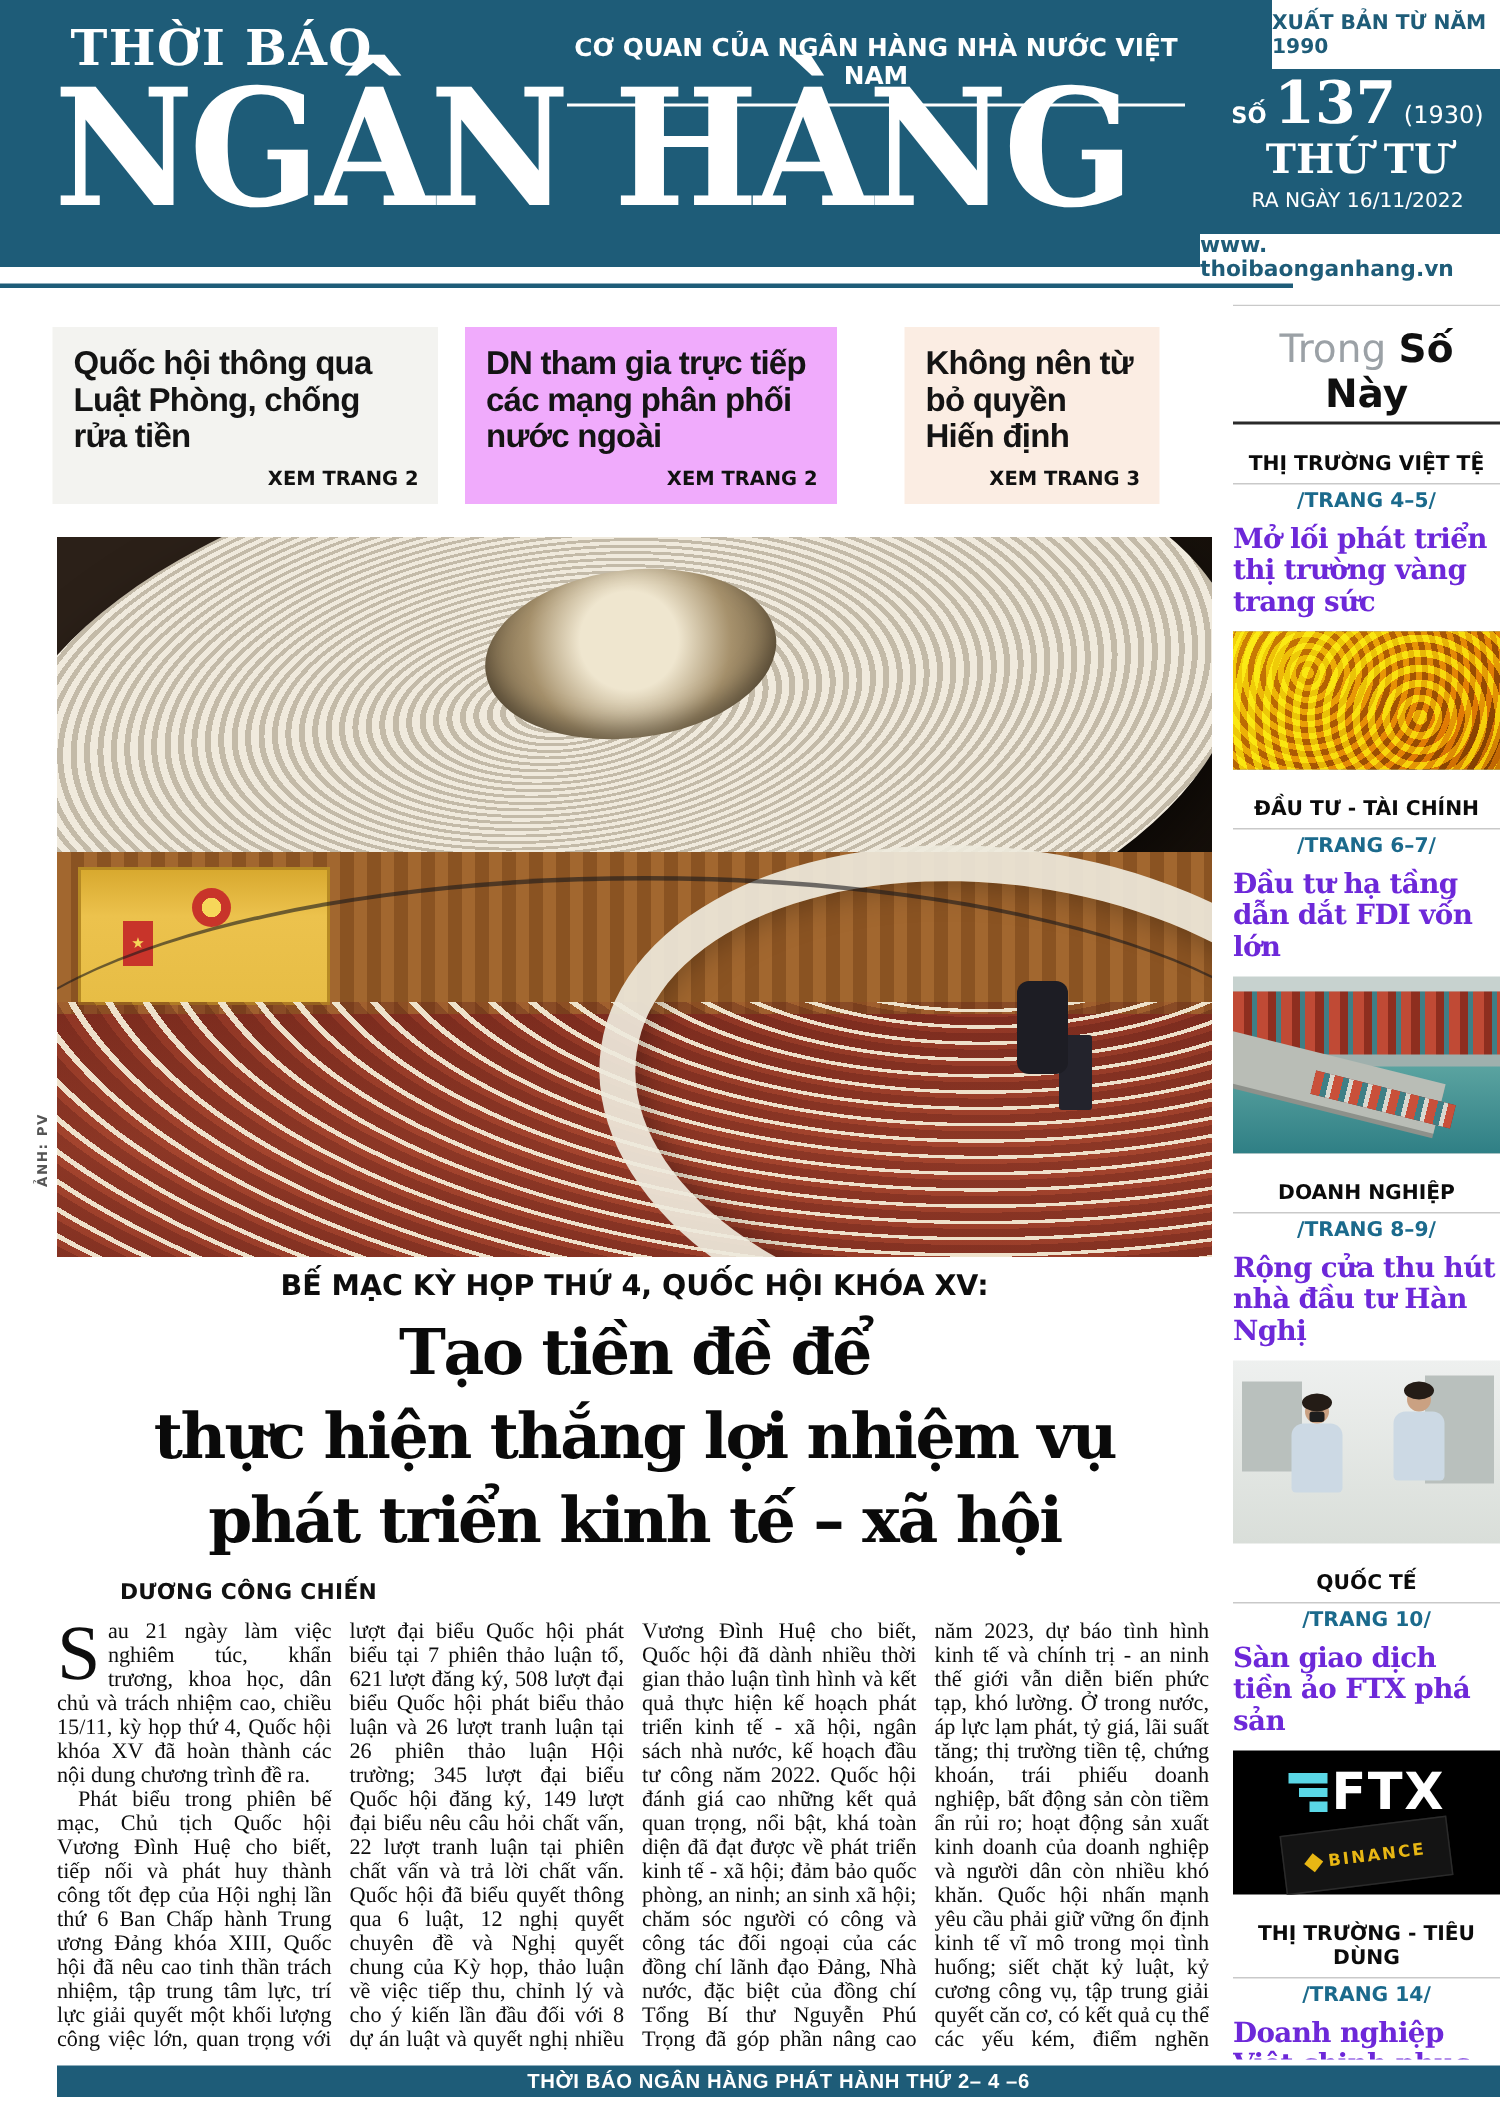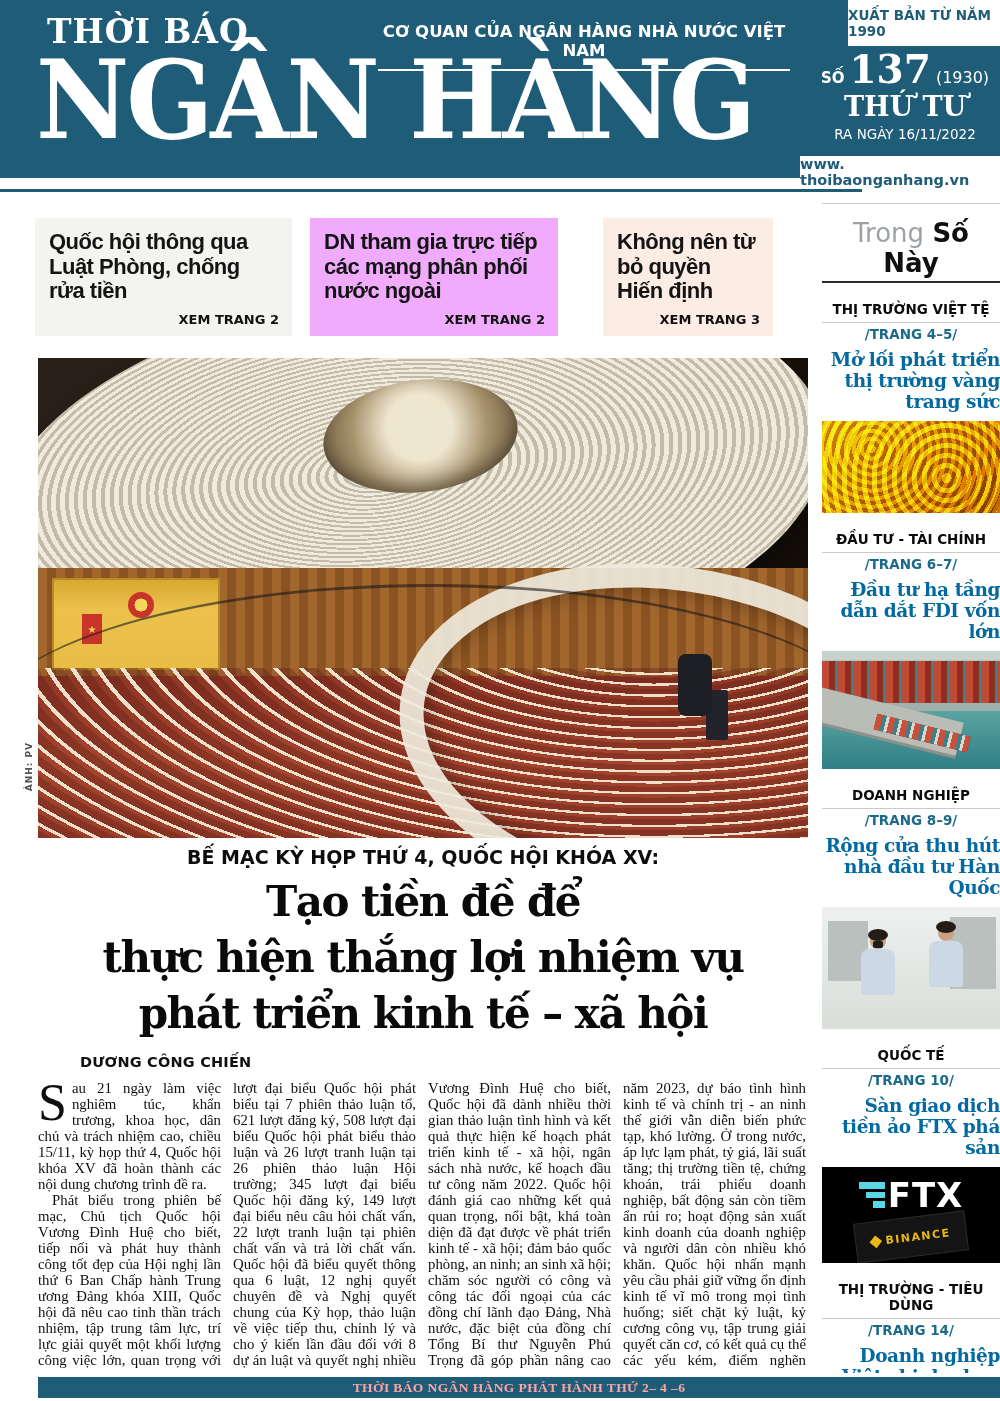--- a/index.html
+++ b/index.html
@@ -106,22 +106,22 @@
   .sb-rule-top { border-top:1px solid #c9c9c9; padding-top:14px; }
   .sb-title { text-align:center; font-family:"DejaVu Sans", sans-serif; font-size:26px; }
   .sb-title .inner { display:inline-block; border-bottom:2px solid #2a2a2a; padding-bottom:3px; }
   .sb-title .light { color:#9BA1A6; }
   .sb-title .dark { color:#101010; font-weight:bold;margin-top:20px; }
   .sb-section { margin-top:18px; }
   .sb-cat { text-align:center; font-family:"DejaVu Sans", sans-serif; font-weight:bold;
             font-size:13.5px; color:#0b0b0b; padding-bottom:5px; border-bottom:1px solid #c9c9c9; }
   .sb-page { text-align:center; font-family:"DejaVu Sans", sans-serif; font-weight:bold;
              font-size:13.5px; color:#1B6A8C; margin:3px 0 7px; }
-  .sb-head { text-align:right; font-family:"DejaVu Serif", serif; font-weight:bold;
-             font-size:18.5px; line-height:21px; letter-spacing:-0.4px; color:#0369a1; margin-bottom:9px; }
+  .sb-head { text-align:left; font-family:"DejaVu Serif", serif; font-weight:bold;
+             font-size:18.5px; line-height:21px; letter-spacing:-0.4px; color:#6d28d9; margin-bottom:9px; }
   .sb-img { position:relative; width:178px; overflow:hidden; }
 
   .ill-gold { height:92px;
     background:
       repeating-radial-gradient(circle at 28% 30%, rgba(236,203,74,.9) 0 4px, rgba(150,115,26,.9) 4px 8px),
       repeating-radial-gradient(circle at 70% 62%, rgba(244,216,94,.8) 0 5px, rgba(122,92,20,.8) 5px 10px),
       linear-gradient(135deg,#caa32e,#6e5410);
     background-blend-mode:overlay; }
 
   .ill-port { height:118px; background:linear-gradient(180deg,#c7d2cf 0 8%, #b8c3bf 8% 12%, #9fb0ad 12%); }
@@ -153,21 +153,21 @@
   .ftx-word { font-family:"DejaVu Sans", sans-serif; font-weight:bold; font-size:34px; letter-spacing:1px; }
   .binance-card { margin:2px auto 0; width:112px; height:40px; background:#141414; border:1px solid #2a2a2a;
     transform:rotate(-7deg); display:flex; align-items:center; justify-content:center; gap:5px; }
   .binance-diamond { width:9px; height:9px; background:#e8b714; transform:rotate(45deg); }
   .binance-word { color:#e8b714; font-family:"DejaVu Sans", sans-serif; font-weight:bold;
     font-size:11px; letter-spacing:1.5px; }
 
   
   .footer-bar { position:absolute; left:38px; right:0; top:1377px; height:21px; background:#1E5C78;
     display:flex; align-items:center; justify-content:center; }
-  .footer-text { color:#fca5a5; font-family:Liberation Serif, serif; font-weight:bold;
+  .footer-text { color:#ffffff; font-family:Liberation Sans, sans-serif; font-weight:bold;
     font-size:13.5px; letter-spacing:.4px; }
 </style>
 </head>
 <body>
 
 <header class="masthead">
   <div class="mast-teal"></div>
   <div class="brand-top">THỜI BÁO</div>
   <div class="brand-main">NGÂN HÀNG</div>
   <div class="organ">CƠ QUAN CỦA NGÂN HÀNG NHÀ NƯỚC VIỆT NAM</div>
@@ -270,21 +270,21 @@
       <div class="port-containers"></div>
       <div class="port-water"></div>
       <div class="port-quay"></div>
       <div class="port-ship"></div>
     </div>
   </div>
 
   <div class="sb-section">
     <div class="sb-cat">DOANH NGHIỆP</div>
     <div class="sb-page">/TRANG 8–9/</div>
-    <div class="sb-head">Rộng cửa thu hút nhà đầu tư Hàn Quốc</div>
+    <div class="sb-head">Rộng cửa thu hút nhà đầu tư Hàn Nghị</div>
     <div class="sb-img ill-factory">
       <div class="fac-machine" style="left:6px;top:14px;width:40px;height:60px;"></div>
       <div class="fac-machine" style="right:4px;top:10px;width:46px;height:72px;"></div>
       <div class="worker" style="left:34px;top:26px;">
         <div class="head">
             <div class="hair"></div>
             <div class="mask"></div>
           </div>
           <div class="body"></div>
       </div>

